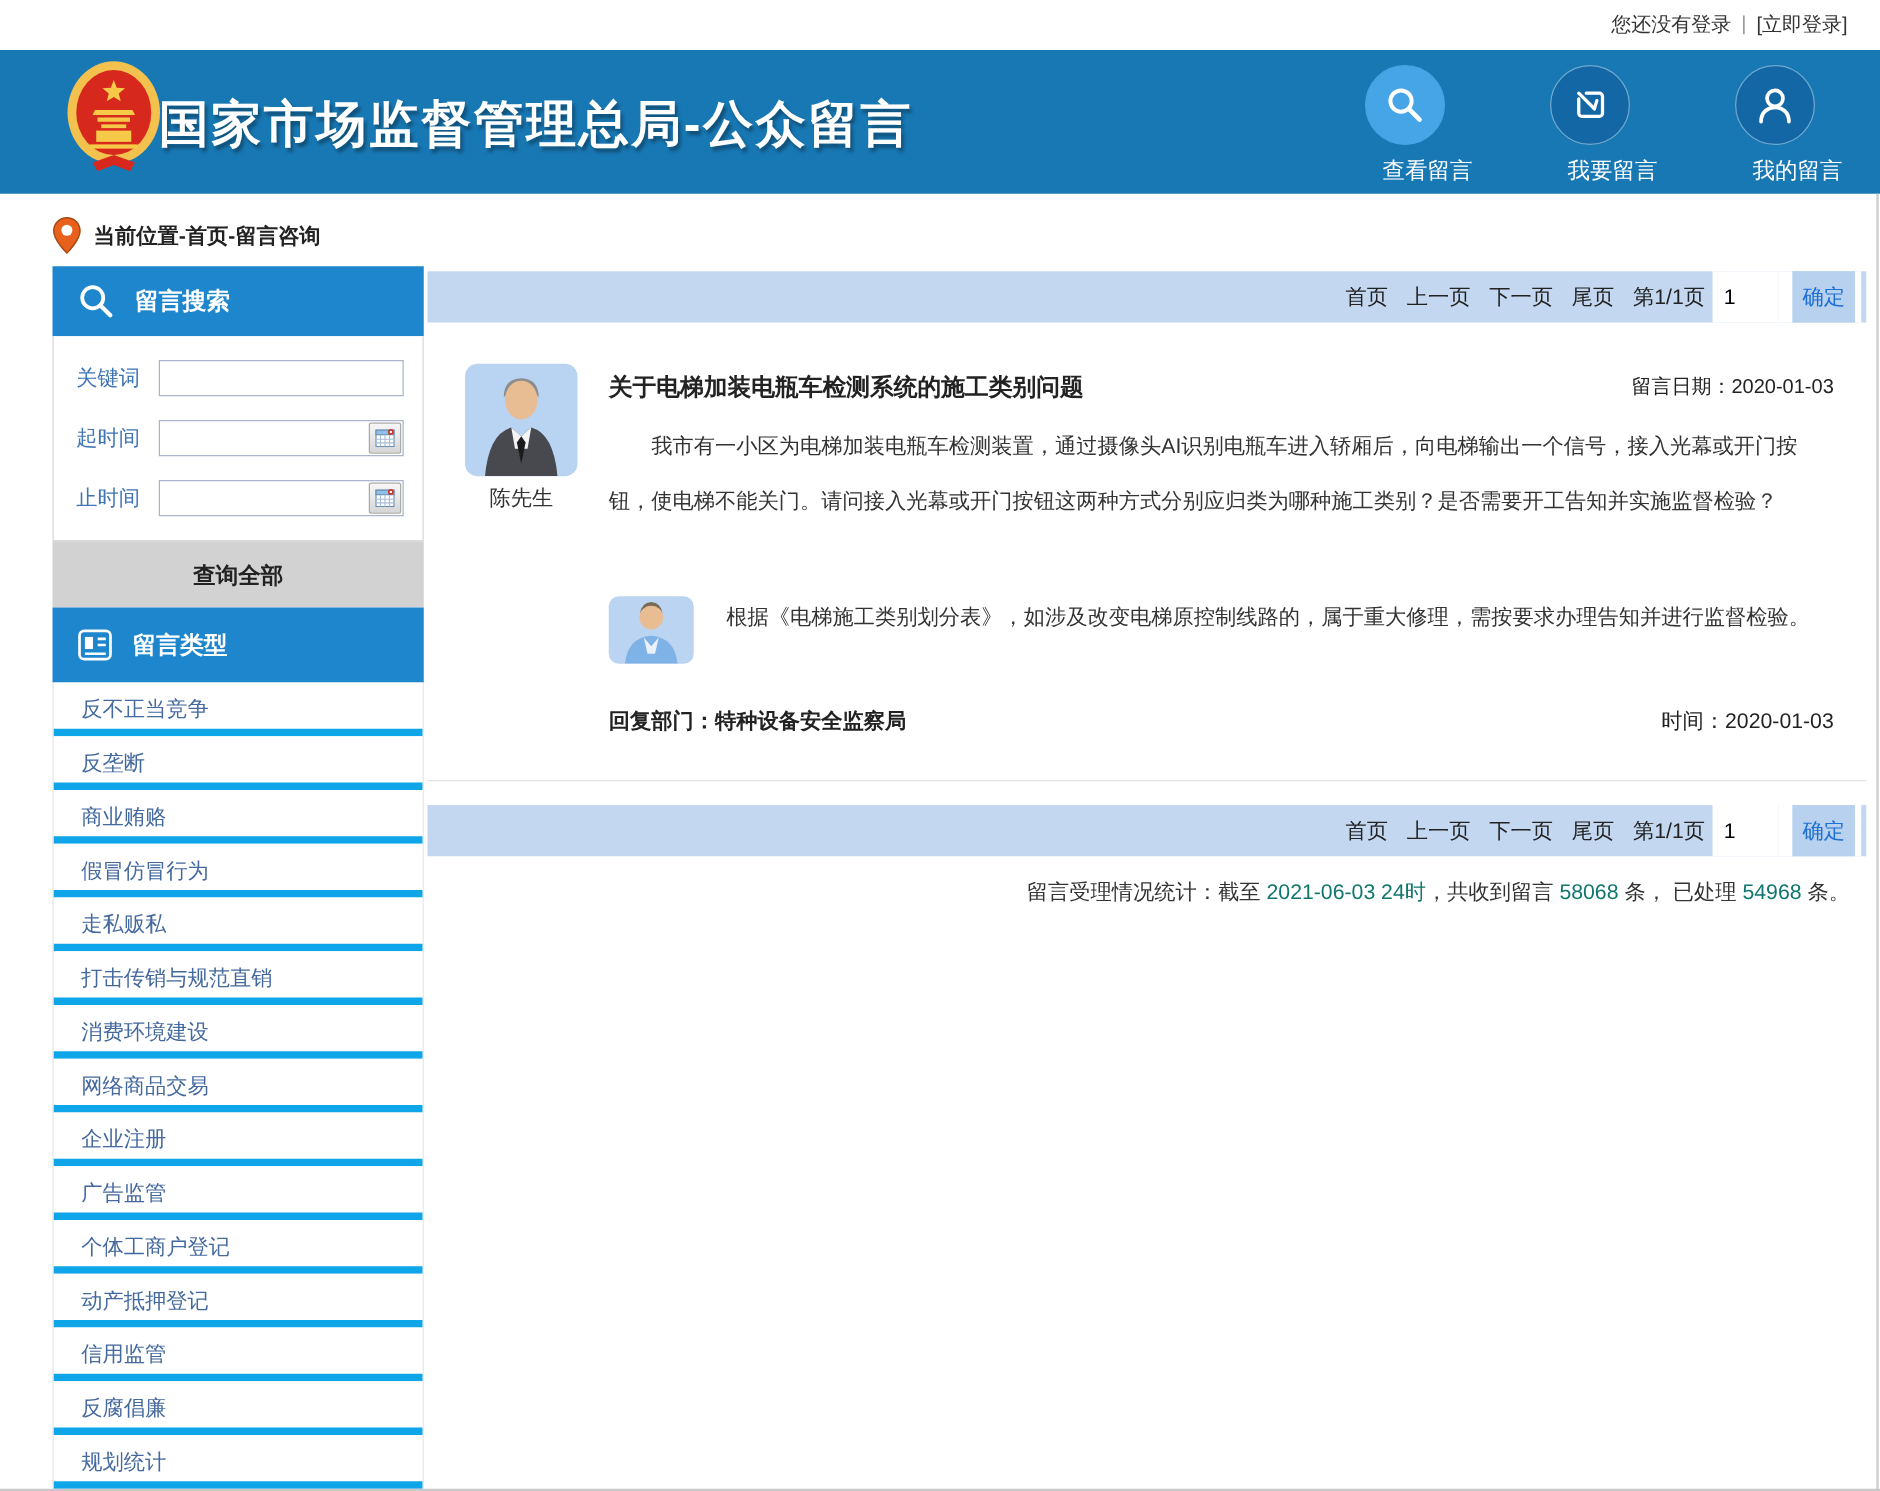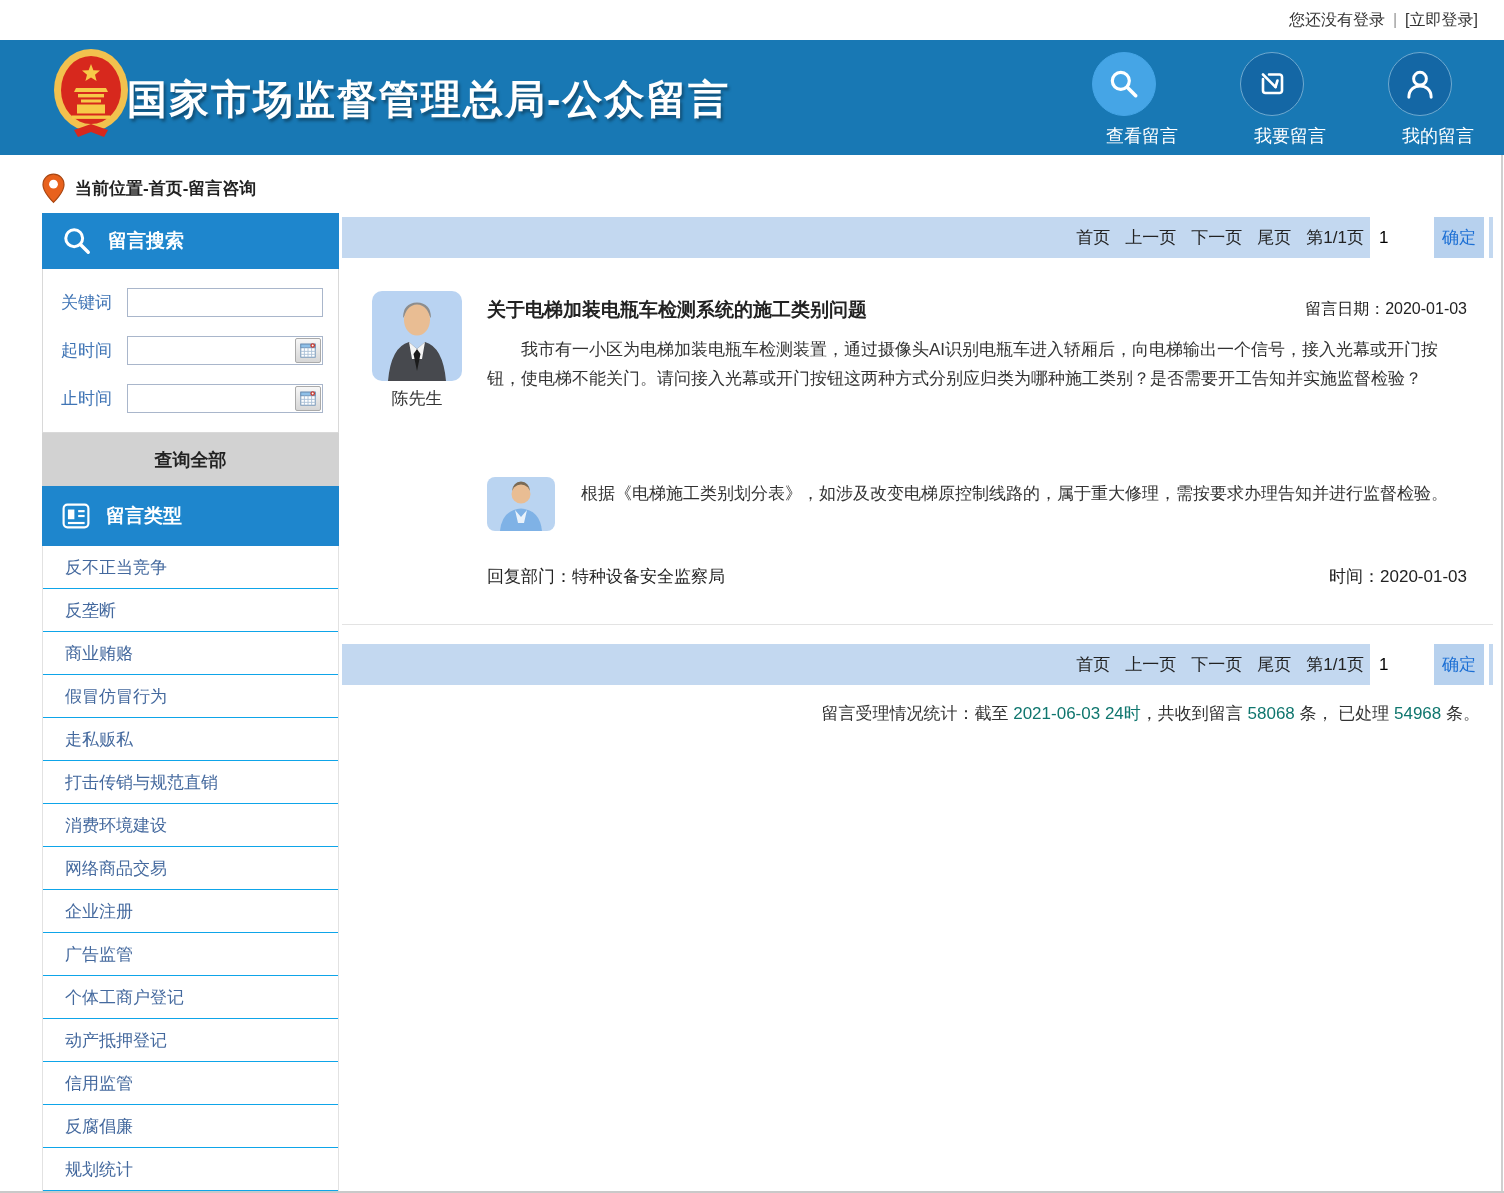--- a/index.html
+++ b/index.html
@@ -42,21 +42,21 @@
   .form-row input { width: 196px; height: 29px; border: 1px solid #a9b6cb; font-size: 15px; padding: 0 6px; outline: none; }
   .date-wrap { position: relative; width: 196px; height: 29px; }
   .date-wrap input { width: 196px; padding-right: 30px; }
   .cal-btn { position: absolute; right: 2px; top: 2px; width: 26px; height: 25px;
     background: linear-gradient(#f7f7f7, #d6d6d6); border: 1px solid #aaa; border-radius: 2px;
     display: flex; align-items: center; justify-content: center; cursor: pointer; padding: 0; }
   .query-all { display: block; width: 100%; height: 53px; background: #d2d2d2; border: none;
     font-size: 18px; font-weight: bold; color: #222; cursor: pointer; font-family: inherit; }
   .type-list { list-style: none; border-left: 1px solid #e2e2e2; border-right: 1px solid #e2e2e2; }
   .type-list li { height: 43px; line-height: 43px; padding-left: 22px; font-size: 17px;
-    color: #44699e; border-bottom: 1px solid #0ea5e9; cursor: pointer; background: #fff; }
+    color: #44699e; border-bottom: 6px solid #0ea5e9; cursor: pointer; background: #fff; }
 
   
   .main { position: absolute; left: 342px; top: 217px; width: 1151px; }
   .pagebar { height: 41px; background: #c3d8f0; display: flex; align-items: center;
     justify-content: flex-end; font-size: 17px; color: #222; padding-right: 4px; }
   .pagebar .plink { margin-right: 15px; cursor: pointer; }
   .pagebar .pinfo { margin-right: 6px; }
   .page-input { width: 53px; height: 41px; border: none; background: #fff; font-size: 17px;
     padding-left: 9px; outline: none; font-family: inherit; }
   .gap-w { width: 11px; height: 41px; background: #fff; }
@@ -65,28 +65,28 @@
   .gap-w2 { width: 5px; height: 41px; background: #fff; }
 
   .card { position: relative; margin-top: 33px; height: 334px; border-bottom: 1px solid #e3e3e3; }
   .avatar-box { position: absolute; left: 30px; top: 0; width: 90px; height: 90px;
     background: #b9d3f2; border-radius: 10px; overflow: hidden; }
   .author { position: absolute; left: 30px; top: 96px; width: 90px; text-align: center;
     font-size: 17px; color: #333; }
   .msg-title { position: absolute; left: 145px; top: 6px; font-size: 19px; font-weight: bold; color: #222; }
   .msg-date { position: absolute; right: 26px; top: 8px; font-size: 16px; color: #222; }
   .msg-body { position: absolute; left: 145px; right: 36px; top: 44px; font-size: 17px;
-    line-height: 29px; color: #333; text-indent: 2em; }
+    line-height: 44px; color: #333; text-indent: 2em; }
   .reply-row { position: absolute; left: 145px; top: 186px; display: flex; gap: 26px; }
   .avatar-sm { width: 68px; height: 54px; background: #bad4f1; border-radius: 8px;
     overflow: hidden; flex: none; }
   .reply-body { width: 886px; font-size: 17px; line-height: 32px; color: #333; padding-top: 1px; }
   .dept-row { position: absolute; left: 145px; right: 26px; top: 274px; display: flex;
     justify-content: space-between; font-size: 17px; color: #222; }
-  .dept-row .dept { font-weight: normal; }
+  .dept-row .dept { font-weight: bold; }
 
   .pagebar.bottom { margin-top: 19px; }
   .stats { margin-top: 17px; text-align: right; padding-right: 13px; font-size: 17px; color: #333; }
   .stats .blue { color: #0f766e; }
 
   .right-edge { position: absolute; right: 1px; top: 155px; bottom: 0; width: 2px; background: #cfcfcf; }
   .bottom-edge { position: absolute; left: 0; bottom: 0; width: 100%; height: 2px; background: #c9c9c9; }
 </style>
 </head>
 <body>

